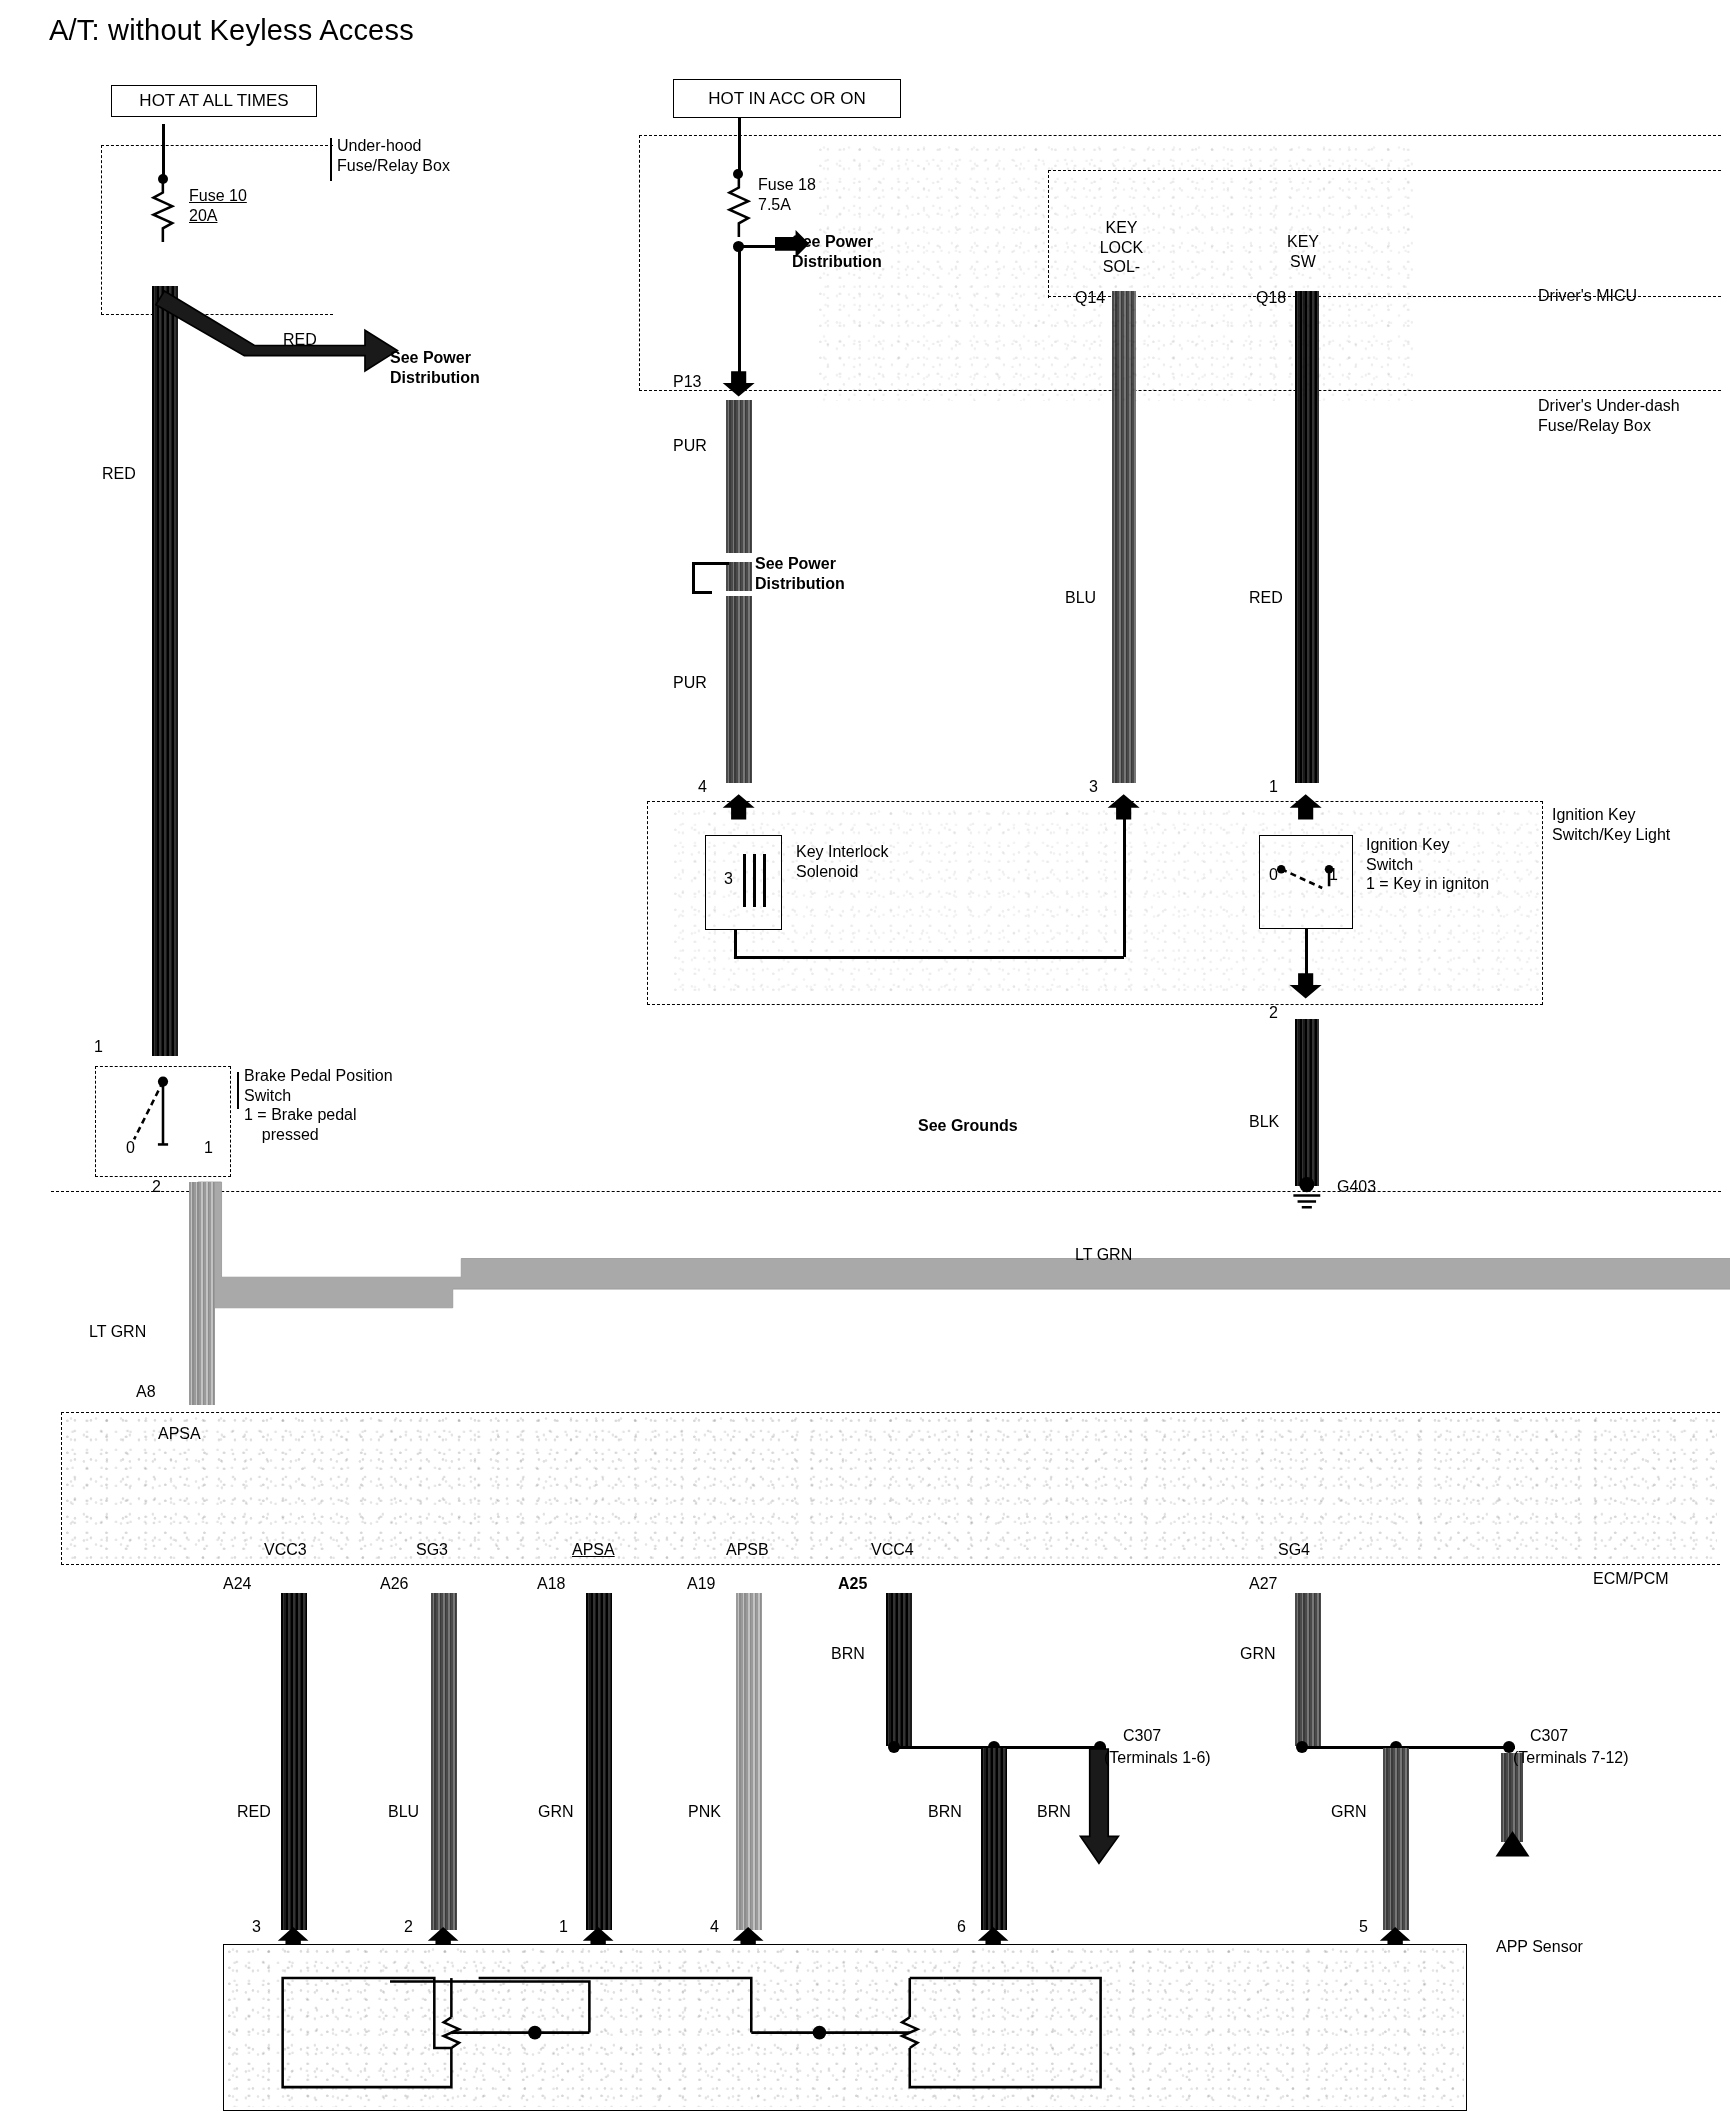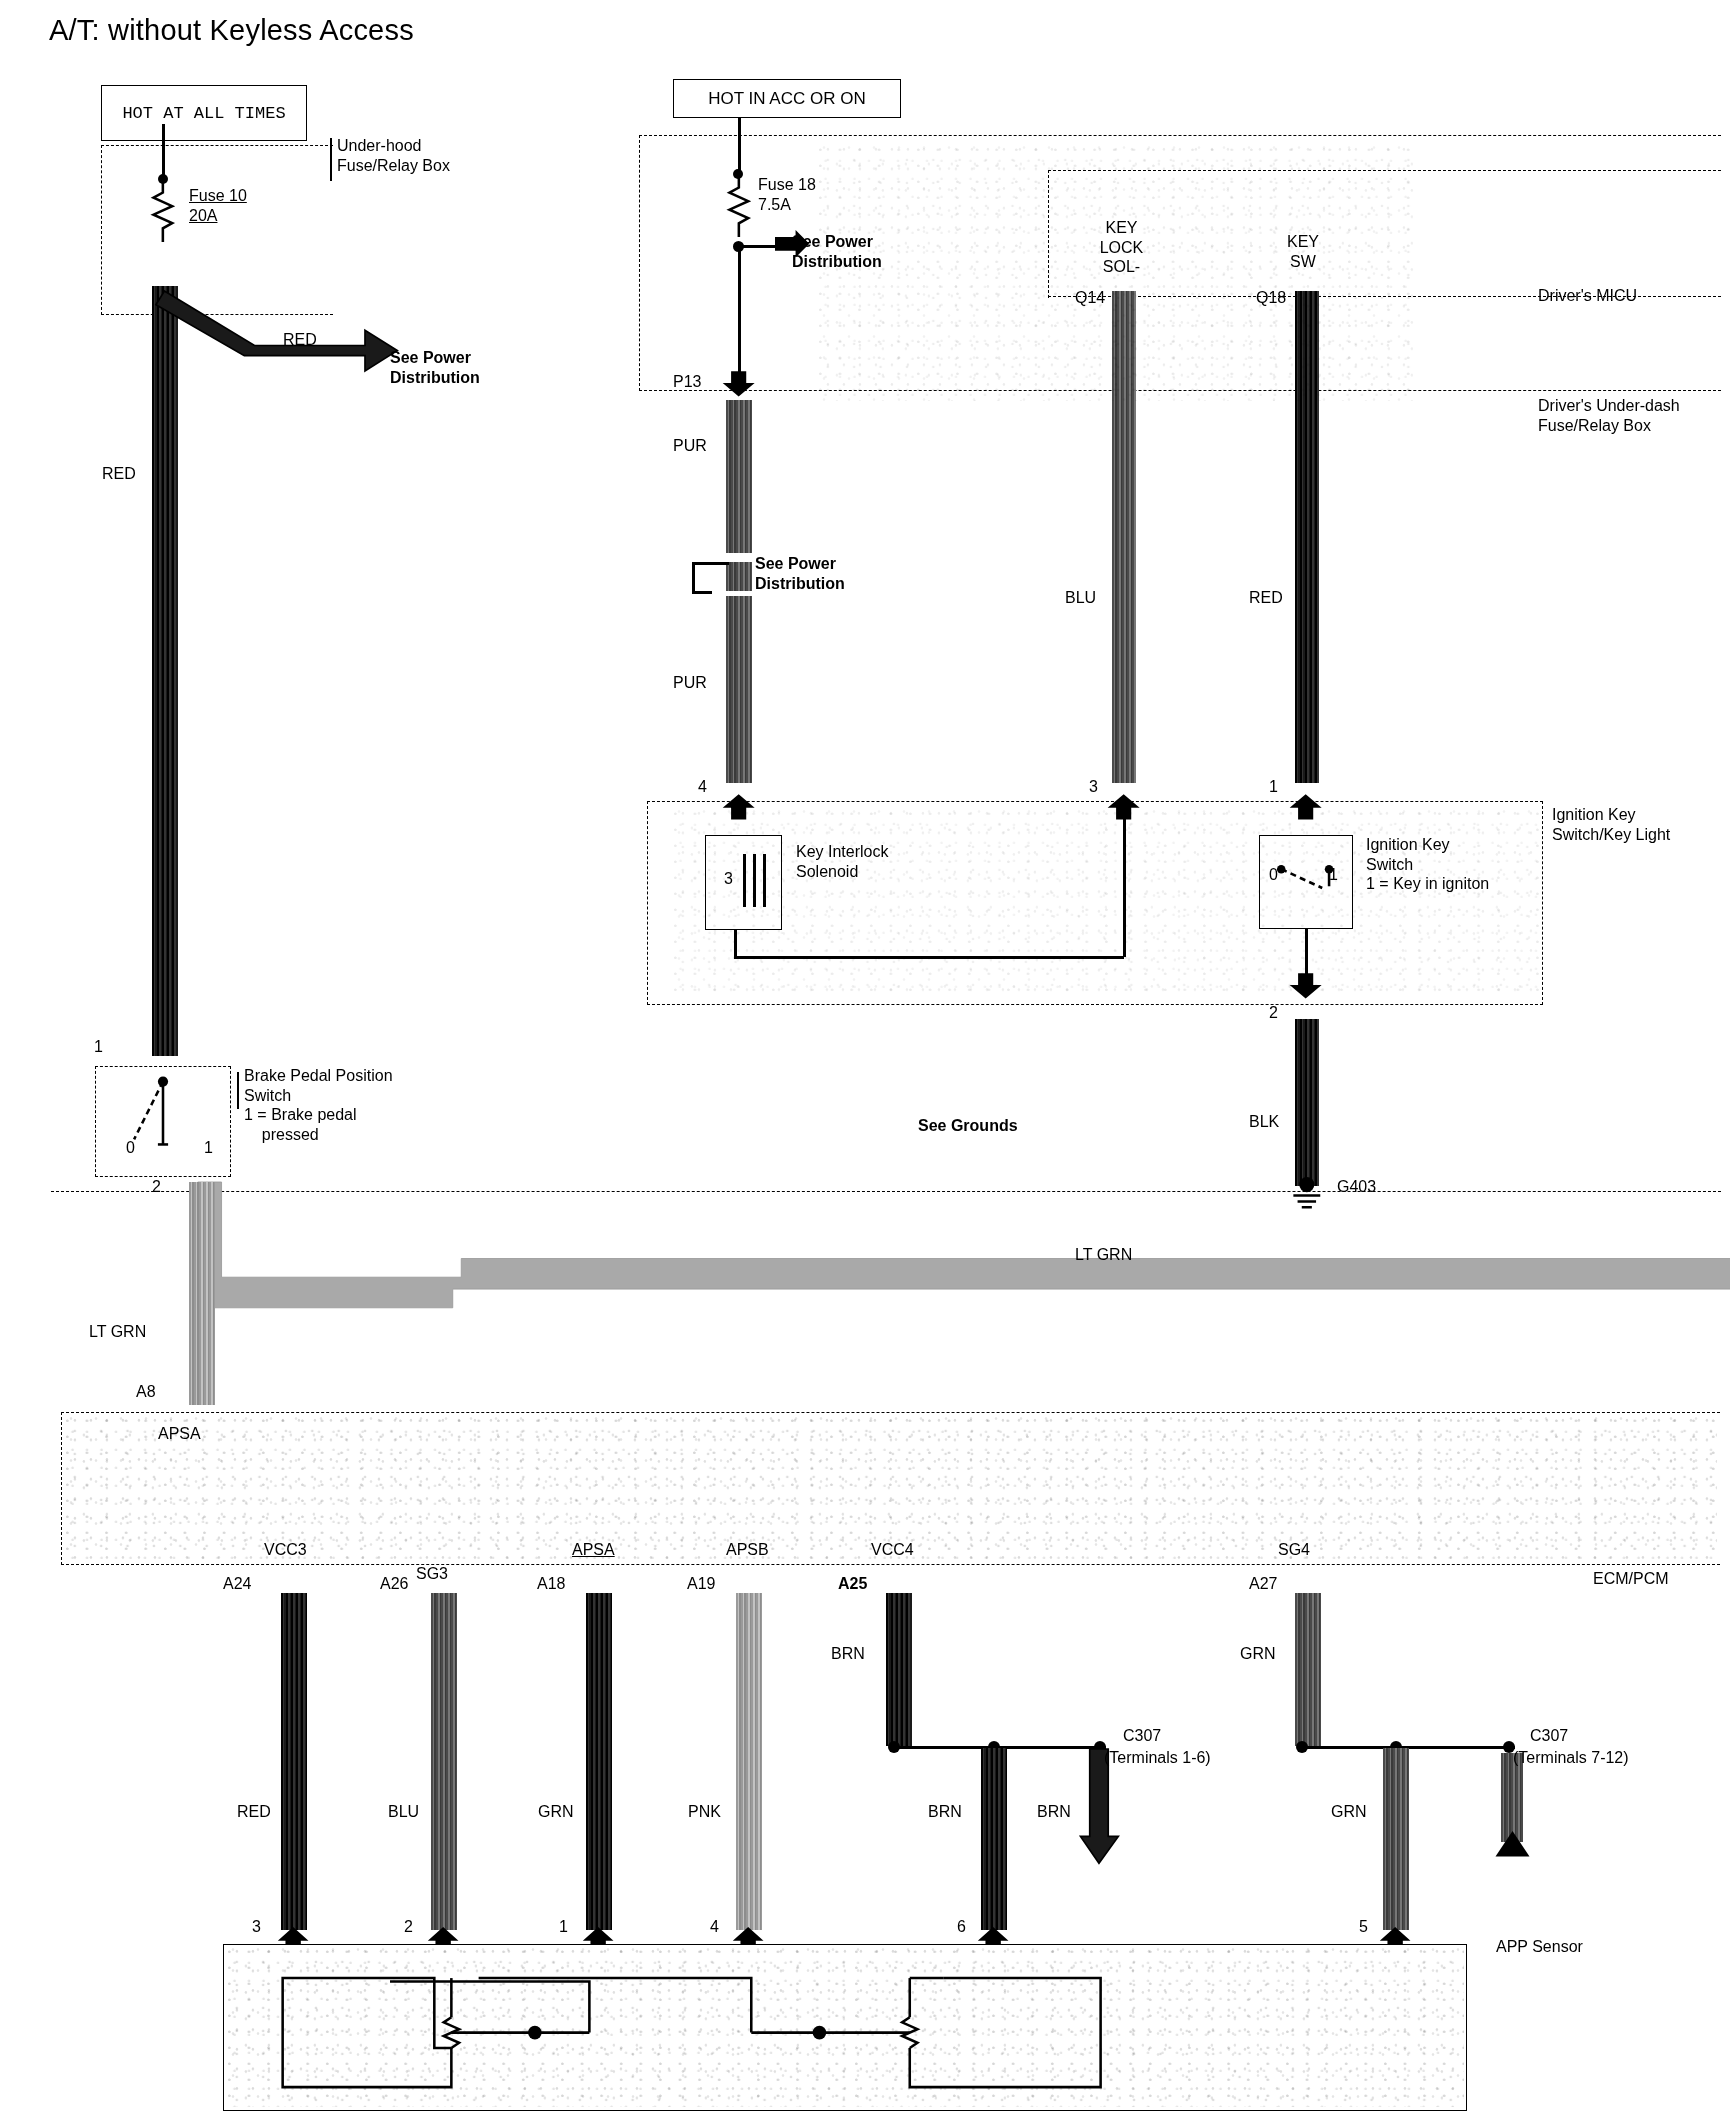--- a/index.html
+++ b/index.html
@@ -99,21 +99,21 @@
   }
   svg { position: absolute; overflow: visible; }
 </style>
 </head>
 <body>
 
 <div id="sheet">
 
   <div class="ttl" style="left:49px; top:13.6px;">A/T: without Keyless Access</div>
 
-  <div class="boxlbl" style="left:101px; top:85px; width:206px; height:56px;font-family:Liberation Mono, monospace;">HOT AT ALL TIMES</div>
+  <div class="boxlbl" style="left:111px; top:85px; width:206px; height:32px;">HOT AT ALL TIMES</div>
 
   <div class="dash" style="left:101px; top:145px; width:232px; height:170px; border-right:none;"></div>
   <div class="lbl" style="left:337px; top:136px;">Under-hood
 Fuse/Relay Box</div>
   <div class="sline" style="left:330px; top:138px; width:1.7px; height:43px;"></div>
 
   <div class="sline" style="left:162px; top:124px; width:2.6px; height:58px;"></div>
   <div class="dot" style="left:158px; top:174px; width:10.2px; height:10.2px;"></div>
   <svg style="left:145px; top:179px;" width="51" height="68" viewBox="0 0 60 80">
     <path d="M21,0 L21,16 L10,22 L32,32 L10,42 L32,52 L21,58 L21,74" fill="none" stroke="#000" stroke-width="3"></path>
@@ -278,21 +278,21 @@
 
   <div class="lbl" style="left:264px; top:1540px;">VCC3</div>
   <div class="lbl" style="left:223px; top:1574px;">A24</div>
   <div class="wire dark" style="left:281px; top:1593px; width:25.6px; height:337px;"></div>
   <div class="lbl" style="left:237px; top:1802px;">RED</div>
   <div class="lbl" style="left:252px; top:1917px;">3</div>
   <svg style="left:276px; top:1927px;" width="36" height="25.6" viewBox="0 0 42 30">
     <path d="M20,0 L2,16 L11,16 L11,30 L29,30 L29,16 L38,16 Z" fill="#000"></path>
   </svg>
 
-  <div class="lbl" style="left:416px; top:1540px;margin-top:24px;">SG3</div>
+  <div class="lbl" style="left:416px; top:1540px;">SG3</div>
   <div class="lbl" style="left:380px; top:1574px;">A26</div>
   <div class="wire mid" style="left:431px; top:1593px; width:25.6px; height:337px;"></div>
   <div class="lbl" style="left:388px; top:1802px;">BLU</div>
   <div class="lbl" style="left:404px; top:1917px;">2</div>
   <svg style="left:426px; top:1927px;" width="36" height="25.6" viewBox="0 0 42 30">
     <path d="M20,0 L2,16 L11,16 L11,30 L29,30 L29,16 L38,16 Z" fill="#000"></path>
   </svg>
 
   <div class="lbl" style="left:572px; top:1540px;text-decoration:underline;">APSA</div>
   <div class="lbl" style="left:537px; top:1574px;">A18</div>

